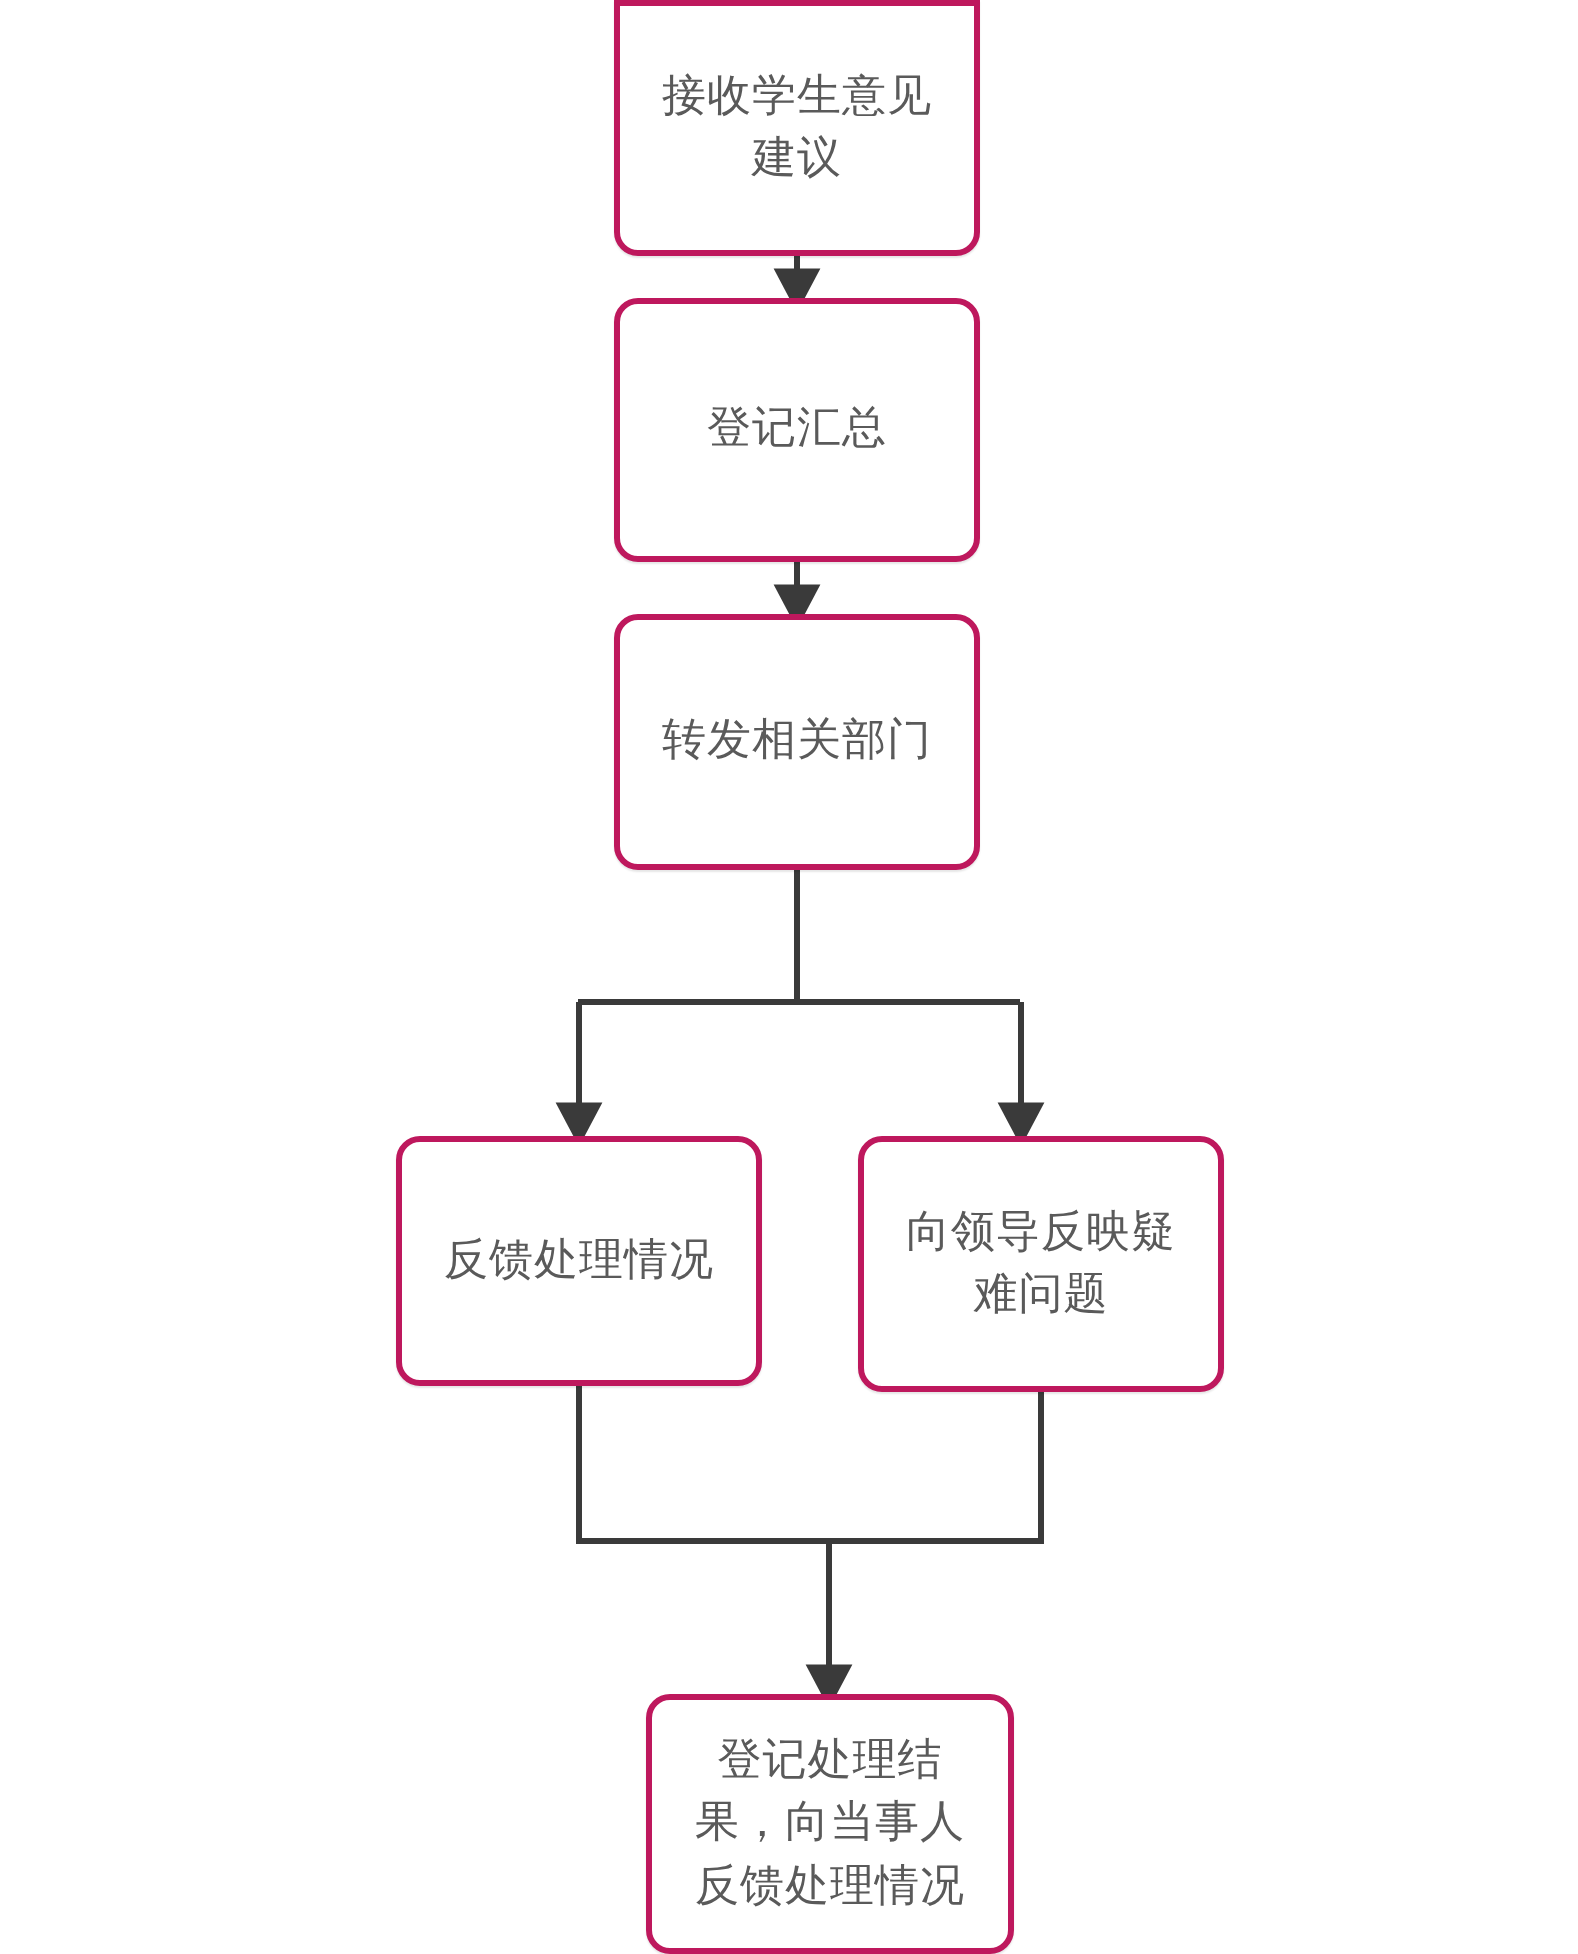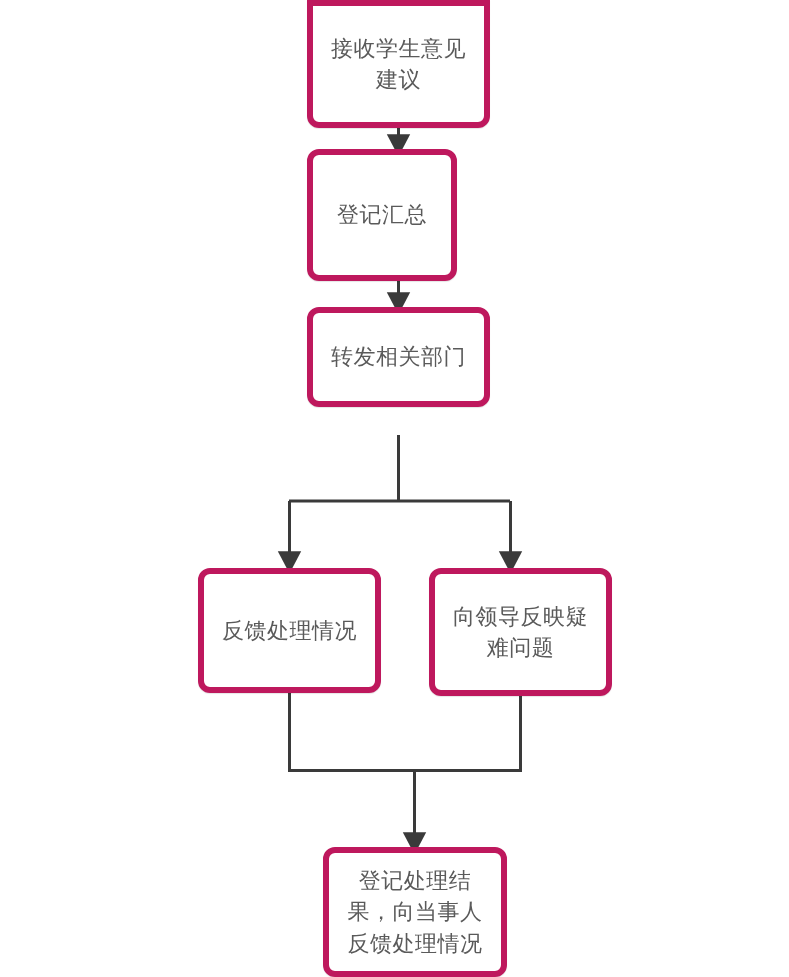--- a/index.html
+++ b/index.html
@@ -26,41 +26,41 @@
     left: 0;
     top: 0;
     width: 789px;
     height: 977px;
     pointer-events: none;
   }
   .node {
     position: absolute;
     box-sizing: border-box;
     background: #ffffff;
-    border: 6px solid #be185d;
+    border: 3px solid #be185d;
     border-radius: 12px;
     display: flex;
     align-items: center;
     justify-content: center;
     text-align: center;
     color: #5a5a5a;
     font-size: 22px;
     line-height: 1.42;
     letter-spacing: 0.5px;
     padding: 4px 10px;
     box-shadow: 0 1px 1px rgba(0,0,0,0.10);
   }
   .node-label {
     display: block;
     white-space: pre-line;
   }
   
   #node-receive   { left: 307px; top: 0px;   width: 183px; height: 128px; border-top-left-radius: 0; border-top-right-radius: 0; }
-  #node-register  { left: 307px; top: 149px; width: 150px; height: 132px; }
-  #node-forward   { left: 307px; top: 307px; width: 183px; height: 100px; }
+  #node-register  { left: 307px; top: 149px; width: 183px; height: 132px; }
+  #node-forward   { left: 307px; top: 307px; width: 183px; height: 128px; }
   #node-dept      { left: 198px; top: 568px; width: 183px; height: 125px; }
   #node-leader    { left: 429px; top: 568px; width: 183px; height: 128px; }
   #node-result    { left: 323px; top: 847px; width: 184px; height: 130px; border-bottom-left-radius: 12px; border-bottom-right-radius: 12px; }
 </style>
 </head>
 <body>
 
 <div id="flow-canvas">
 
   <svg class="conn-layer" viewBox="0 0 789 977" width="789" height="977" xmlns="http://www.w3.org/2000/svg">

